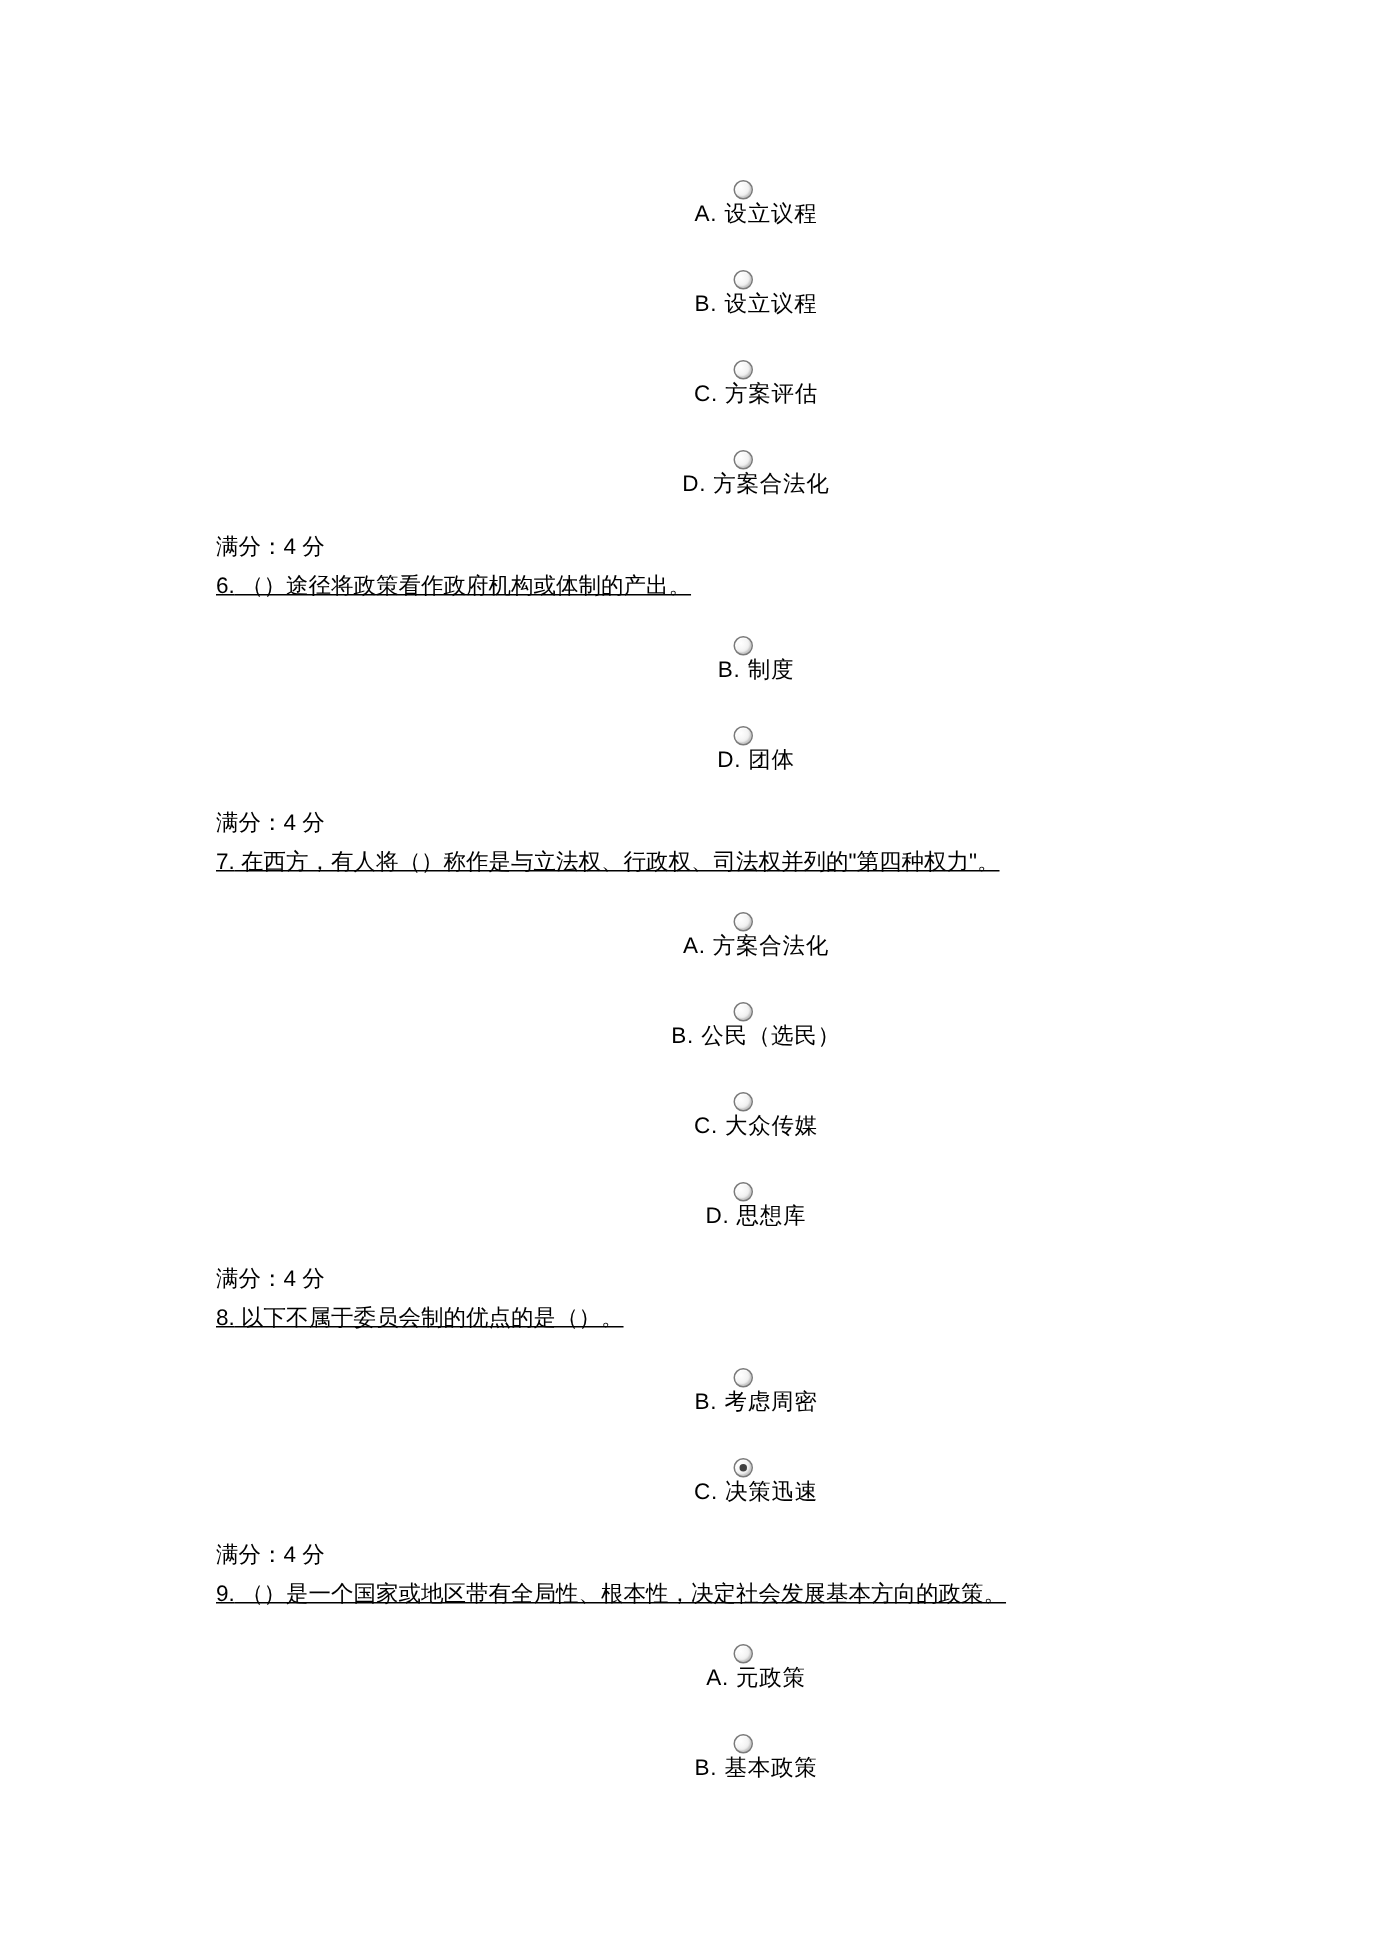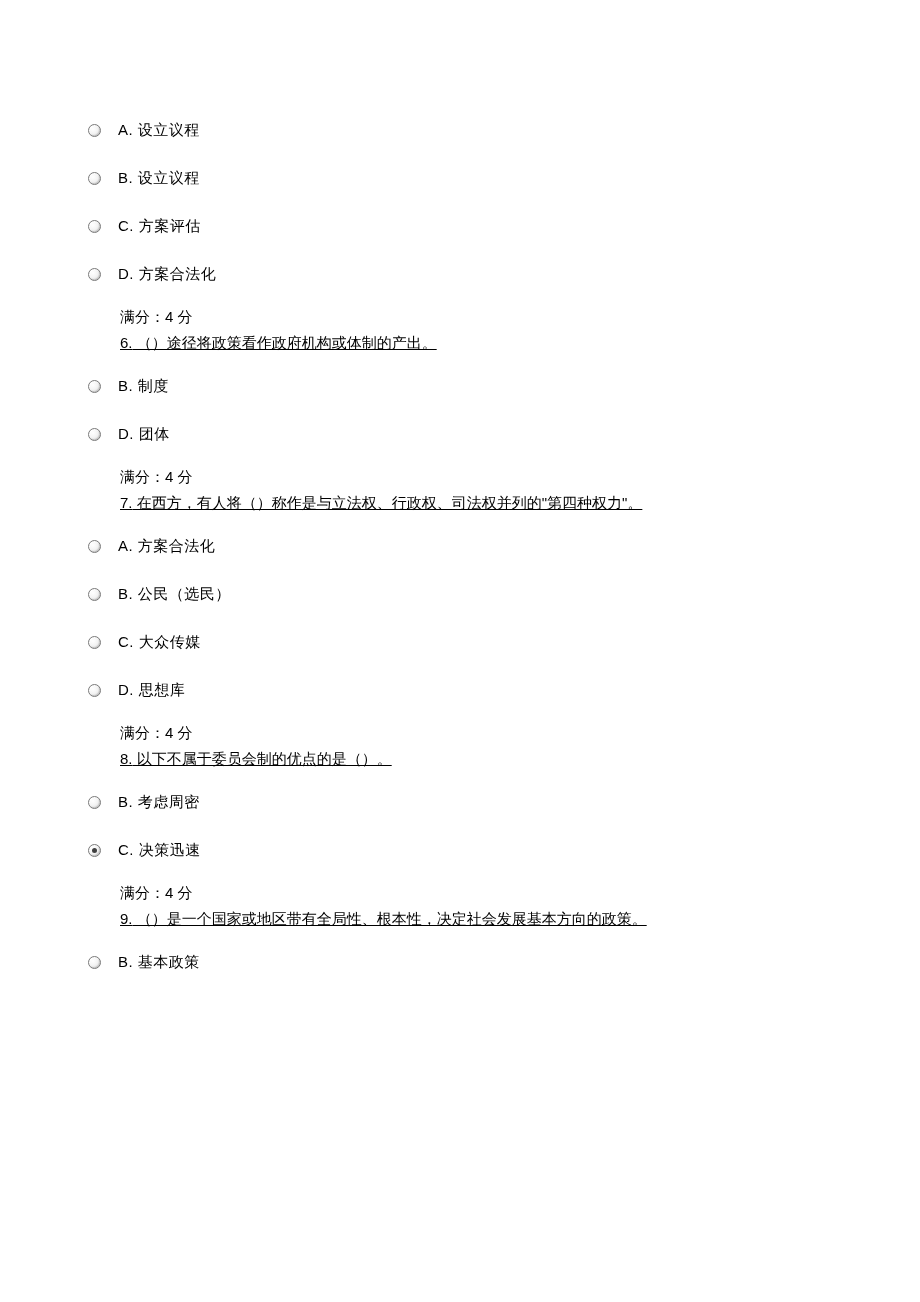--- a/index.html
+++ b/index.html
@@ -13,20 +13,21 @@
       font-size: 15px;
       color: #000000;
       padding: 120px 0 80px 88px;
       width: 920px;
     }
     .option-row {
       display: flex;
       align-items: center;
       margin-bottom: 28px;
       min-height: 20px;
+      flex-direction: column;
     }
     .radio-wrap {
       width: 30px;
       display: flex;
       align-items: center;
       justify-content: flex-start;
     }
     .radio-icon {
       width: 13px;
       height: 13px;
@@ -48,21 +49,21 @@
       border-radius: 50%;
     }
     .option-text {
       font-family: Arial, "SimSun", "宋体", sans-serif;
       letter-spacing: 0.5px;
     }
     .option-letter {
       font-family: Arial, sans-serif;
     }
     .meta-block {
-      margin-left: 32px;
+      margin-left: 56px;
       line-height: 26px;
       margin-top: -8px;
       margin-bottom: 20px;
     }
     .score-line {
       font-family: "SimSun", "宋体", sans-serif;
     }
     .question-line {
       font-family: "SimSun", "宋体", sans-serif;
       text-decoration: underline;
@@ -160,15 +161,21 @@
       <span class="option-text"><span class="option-letter">C.</span><span> 决策迅速</span></span>
     </div>
     <div class="meta-block">
       <div class="score-line">满分：4 分</div>
       <div class="question-line"><span class="q-num">9.</span><span>  （）是一个国家或地区带有全局性、根本性，决定社会发展基本方向的政策。</span></div>
     </div>
     <div class="option-row">
       <span class="radio-wrap">
         <span class="radio-icon"></span>
       </span>
+      <span class="option-text"><span class="option-letter">A.</span><span> 元政策</span></span>
+    </div>
+    <div class="option-row">
+      <span class="radio-wrap">
+        <span class="radio-icon"></span>
+      </span>
       <span class="option-text"><span class="option-letter">B.</span><span> 基本政策</span></span>
     </div>
   </div>
 
 </body></html>

